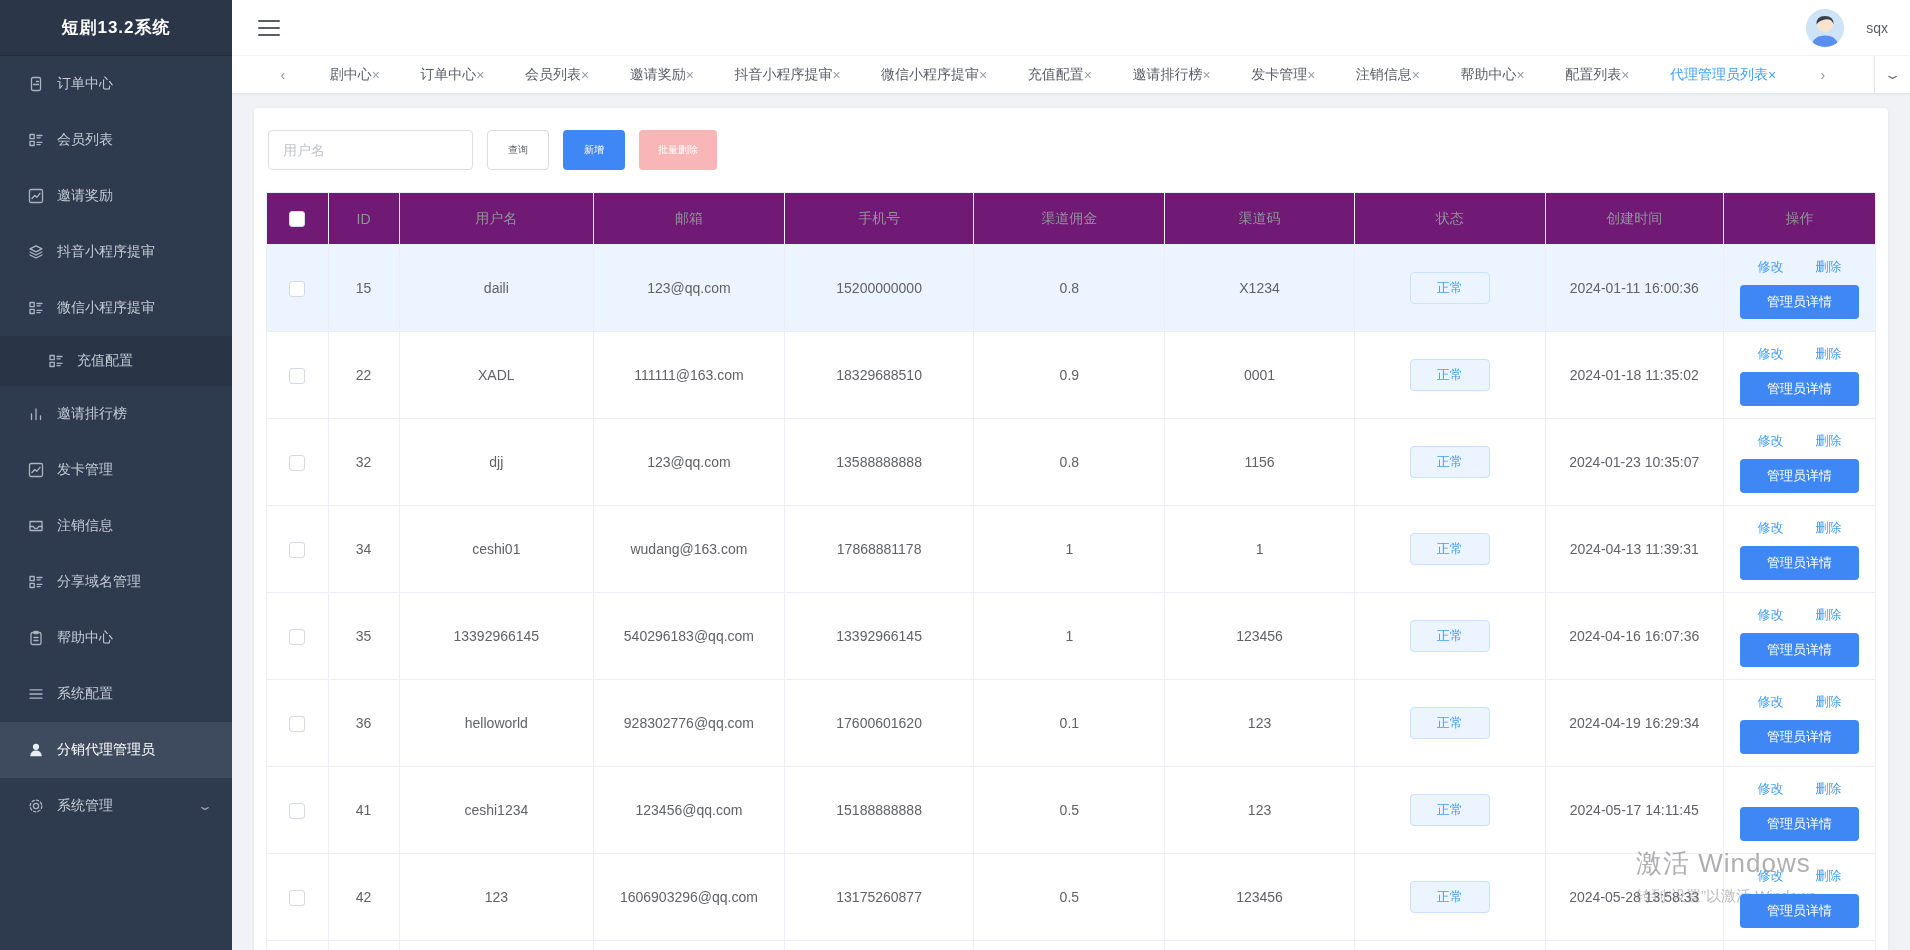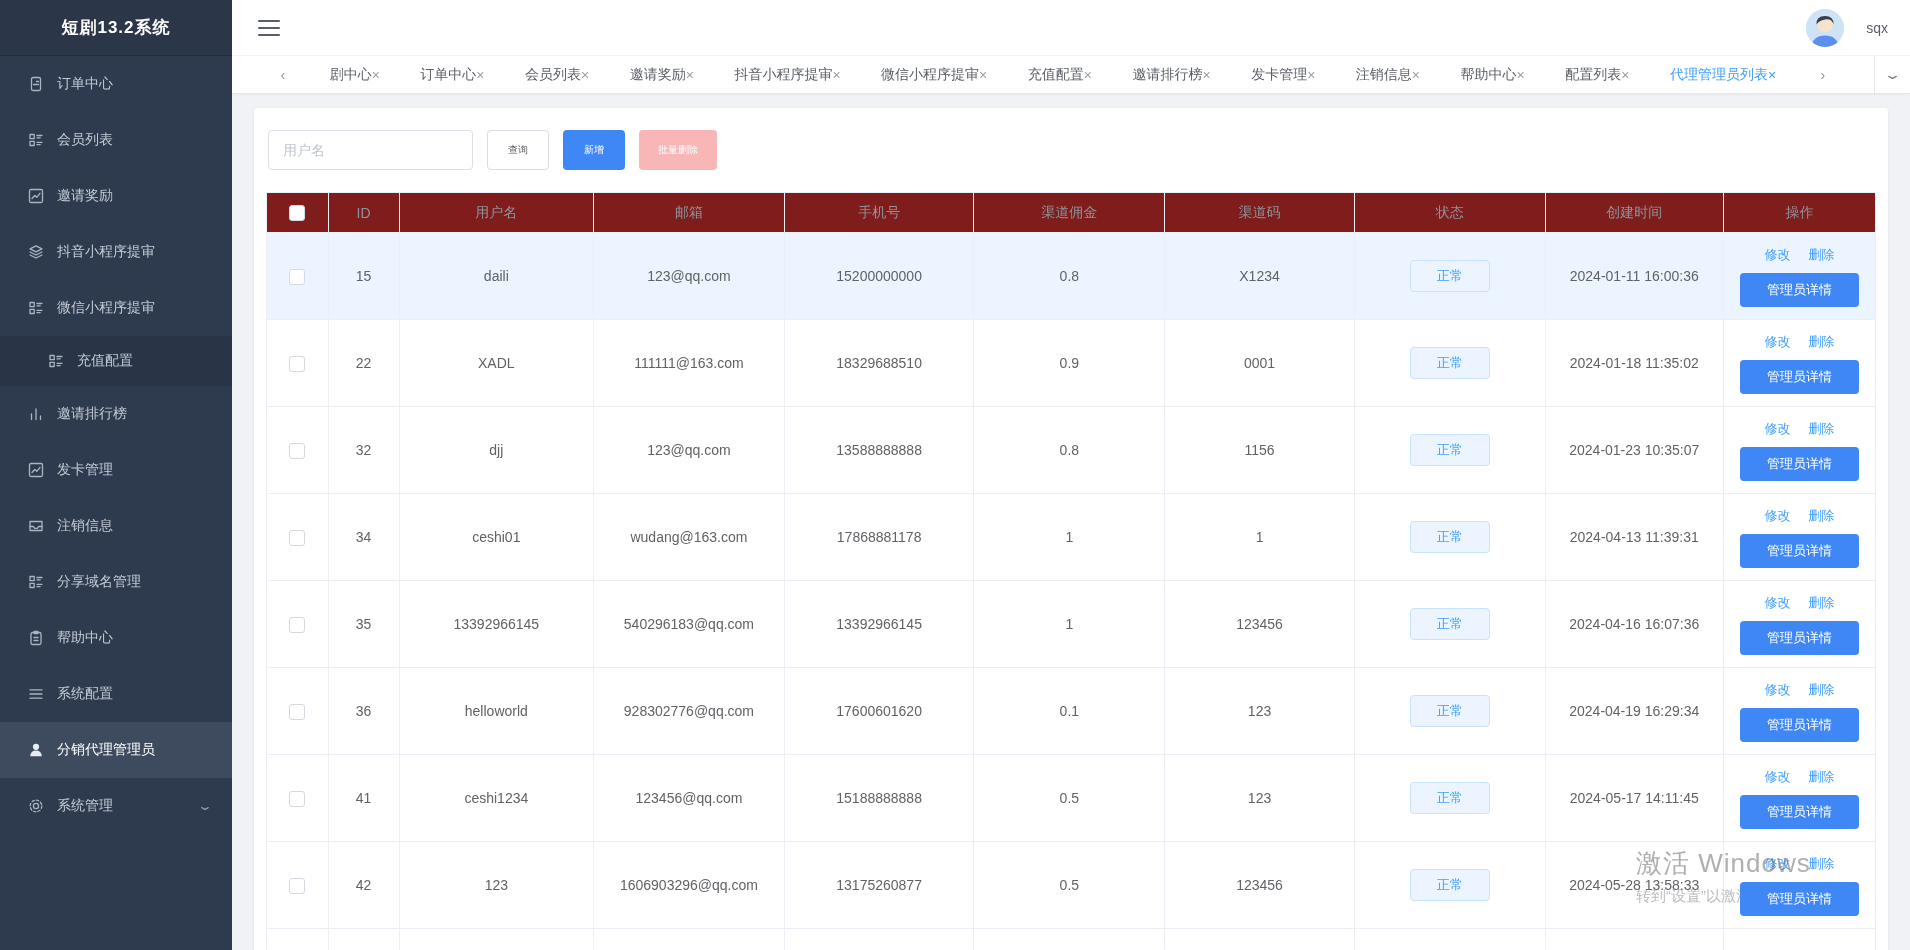--- a/index.html
+++ b/index.html
@@ -65,33 +65,33 @@
   .search-input::placeholder { color:#bfc4cc; }
   .btn { height:40px; border-radius:4px; border:1px solid transparent; font-size:10px;
     padding:0 20px; cursor:pointer; font-family:Liberation Mono, monospace; }
   .btn-plain { background:#fff; border-color:#d9dce3; color:#606266; }
   .btn-primary { background:#3f87f5; color:#fff; }
   .btn-danger-disabled { background:#f9b6b6; color:#fff; cursor:not-allowed; padding:0 18px; }
 
   
   table { width:100%; border-collapse:collapse; table-layout:fixed; margin-top:22px; }
   th, td { border:1px solid #ebeef5; text-align:center; font-size:14px; font-weight:normal; }
-  thead th { height:40px; color:#909399; background:#7f1d1d; }
+  thead th { height:52px; color:#909399; background:#701a75; }
   tbody td { height:87px; color:#606266; background:#fff; }
   tr.highlight td { background:#ecf5ff; }
   .col-check { width:3.8%; } .col-id { width:4.4%; } .col-user { width:12%; }
   .col-mail { width:11.8%; } .col-phone { width:11.7%; } .col-comm { width:11.8%; }
   .col-code { width:11.7%; } .col-status { width:11.8%; } .col-time { width:11%; }
   .col-ops { width:9.4%; }
   .checkbox { display:inline-block; width:16px; height:16px; border:1px solid #d5d9e0;
     border-radius:3px; background:#fff; cursor:pointer; vertical-align:middle; }
   .status-badge { display:inline-block; padding:6px 26px; font-size:13px; color:#409eff;
     background:#ecf5ff; border:1px solid #c9e2ff; border-radius:4px; }
   .op-links { margin-bottom:9px; }
-  .op-link { color:#409eff; font-size:13px; text-decoration:none; margin:0 9px; cursor:pointer; }
+  .op-link { color:#409eff; font-size:13px; text-decoration:none; margin:0 16px; cursor:pointer; }
   .btn-detail { position:relative; z-index:40; background:#3f87f5; color:#fff; border:none;
     border-radius:4px; font-size:13px; padding:8px 27px; cursor:pointer;
     font-family:"Liberation Sans","DejaVu Sans",sans-serif; }
 
   
   .watermark { position:absolute; left:1636px; top:846px; z-index:30; pointer-events:none;
     color:rgba(110,110,115,.55); }
   .watermark .w1 { font-size:26px; letter-spacing:1px; }
   .watermark .w2 { font-size:15px; margin-top:6px; color:rgba(120,120,125,.5); }
 </style>

